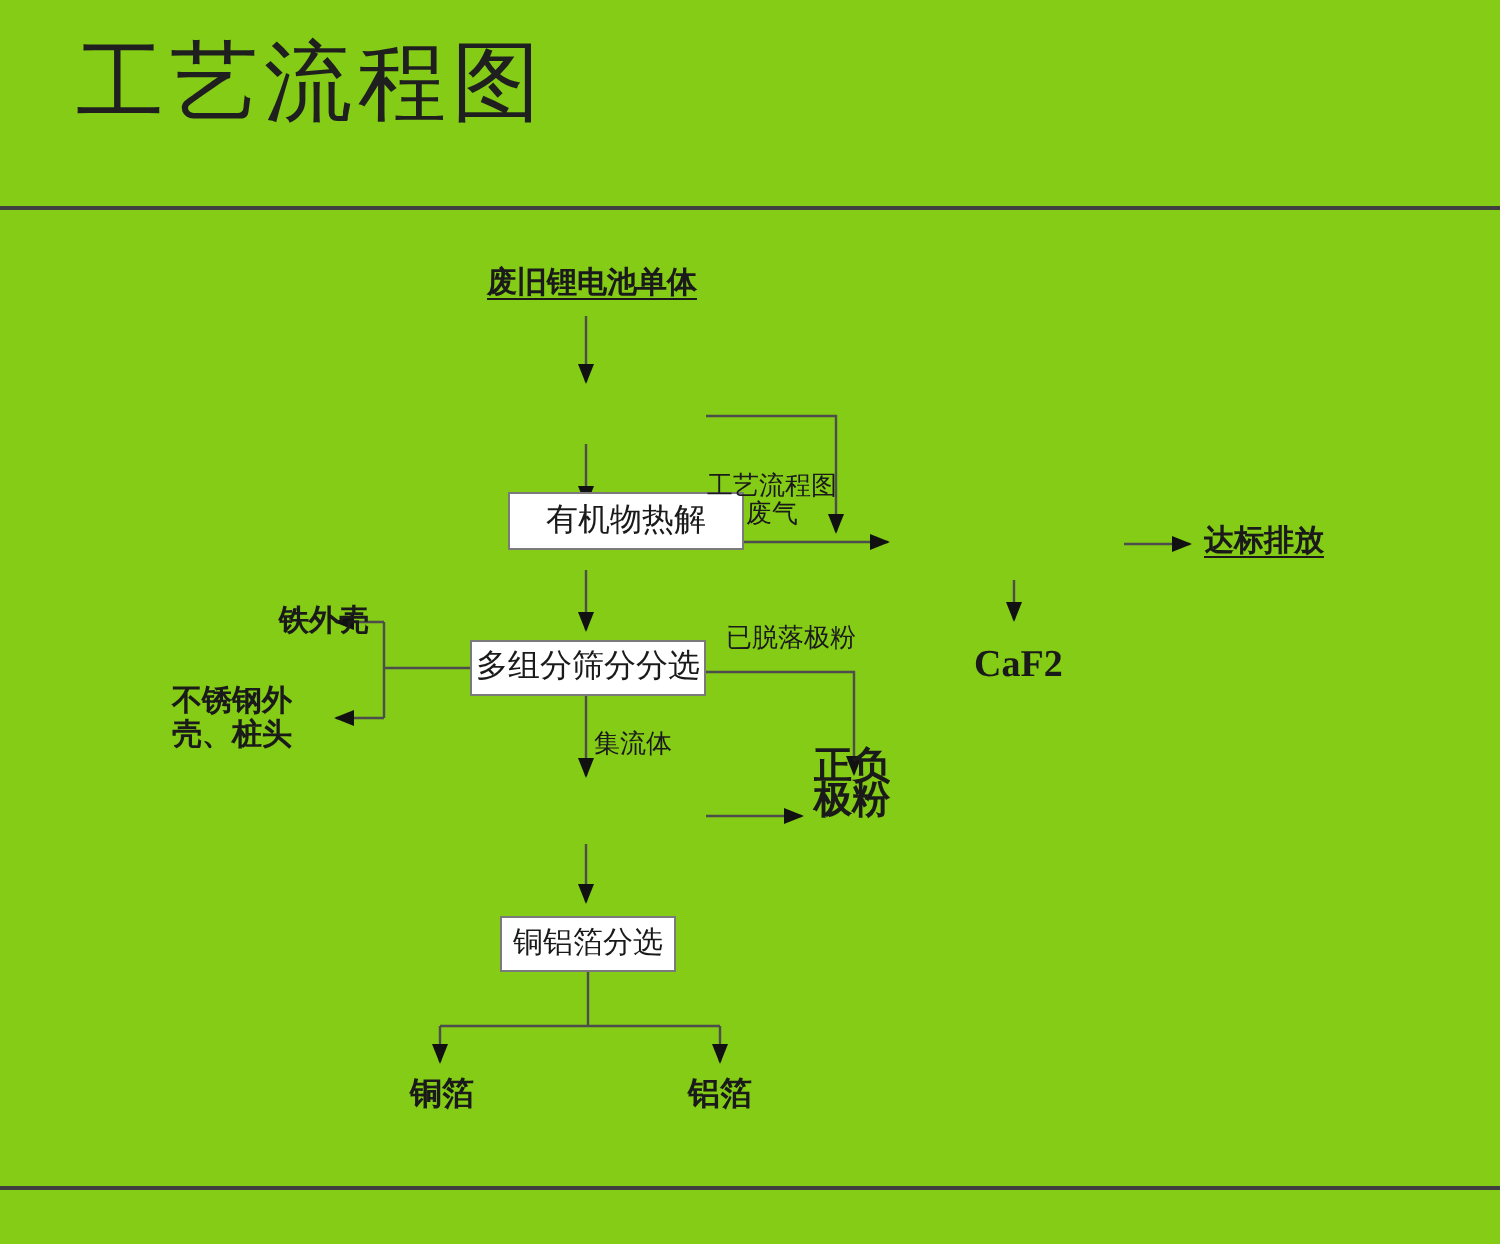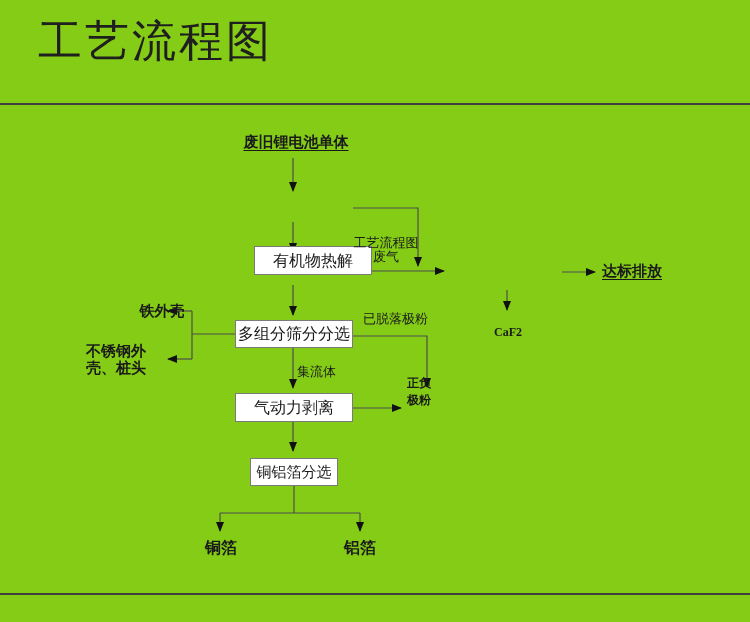--- a/index.html
+++ b/index.html
@@ -24,21 +24,21 @@
     display:flex;align-items:center;justify-content:center;text-align:center;
     color:#1a1a1a;box-sizing:border-box;white-space:pre-line;
   }
   .t{position:absolute;color:#1a1a1a;white-space:pre-line;}
   .bold{font-weight:700;}
   .ul{text-decoration:underline;text-underline-offset:3px;}
   .ctr{text-align:center;}
   .fs13{font-size:13px;line-height:14px;}
   .fs15{font-size:15px;line-height:19px;}
   .fs16{font-size:16px;line-height:18px;}
-  .fs17{font-size:12px;line-height:17px;}
+  .fs17{font-size:19px;line-height:17px;}
 </style>
 </head>
 <body>
 
 <div class="page">
 
   <div class="page-title">工艺流程图</div>
   <div class="rule rule-top"></div>
   <div class="rule rule-bottom"></div>
 
@@ -85,21 +85,20 @@
 
   <div class="t fs15 bold ctr" style="left:96px;top:302px;width:60px;margin-left:36px;">铁外壳</div>
 
   <div class="t fs15 bold" style="left:86px;top:343px;line-height:17px;">不锈钢外
 壳、桩头</div>
 
   <div class="t fs13" style="left:363px;top:312px;">已脱落极粉</div>
 
   <div class="t fs13" style="left:297px;top:365px;">集流体</div>
 
-  <div class="box fs16" style="left:235px;top:393px;width:118px;height:29px;">气动力剥离</div>
 
   <div class="t fs17 bold" style="left:407px;top:375px;">正负
 极粉</div>
 
   <div class="box fs15" style="left:250px;top:458px;width:88px;height:28px;">铜铝箔分选</div>
 
   <div class="t fs16 bold" style="left:205px;top:539px;">铜箔</div>
 
   <div class="t fs16 bold" style="left:344px;top:539px;">铝箔</div>
 

